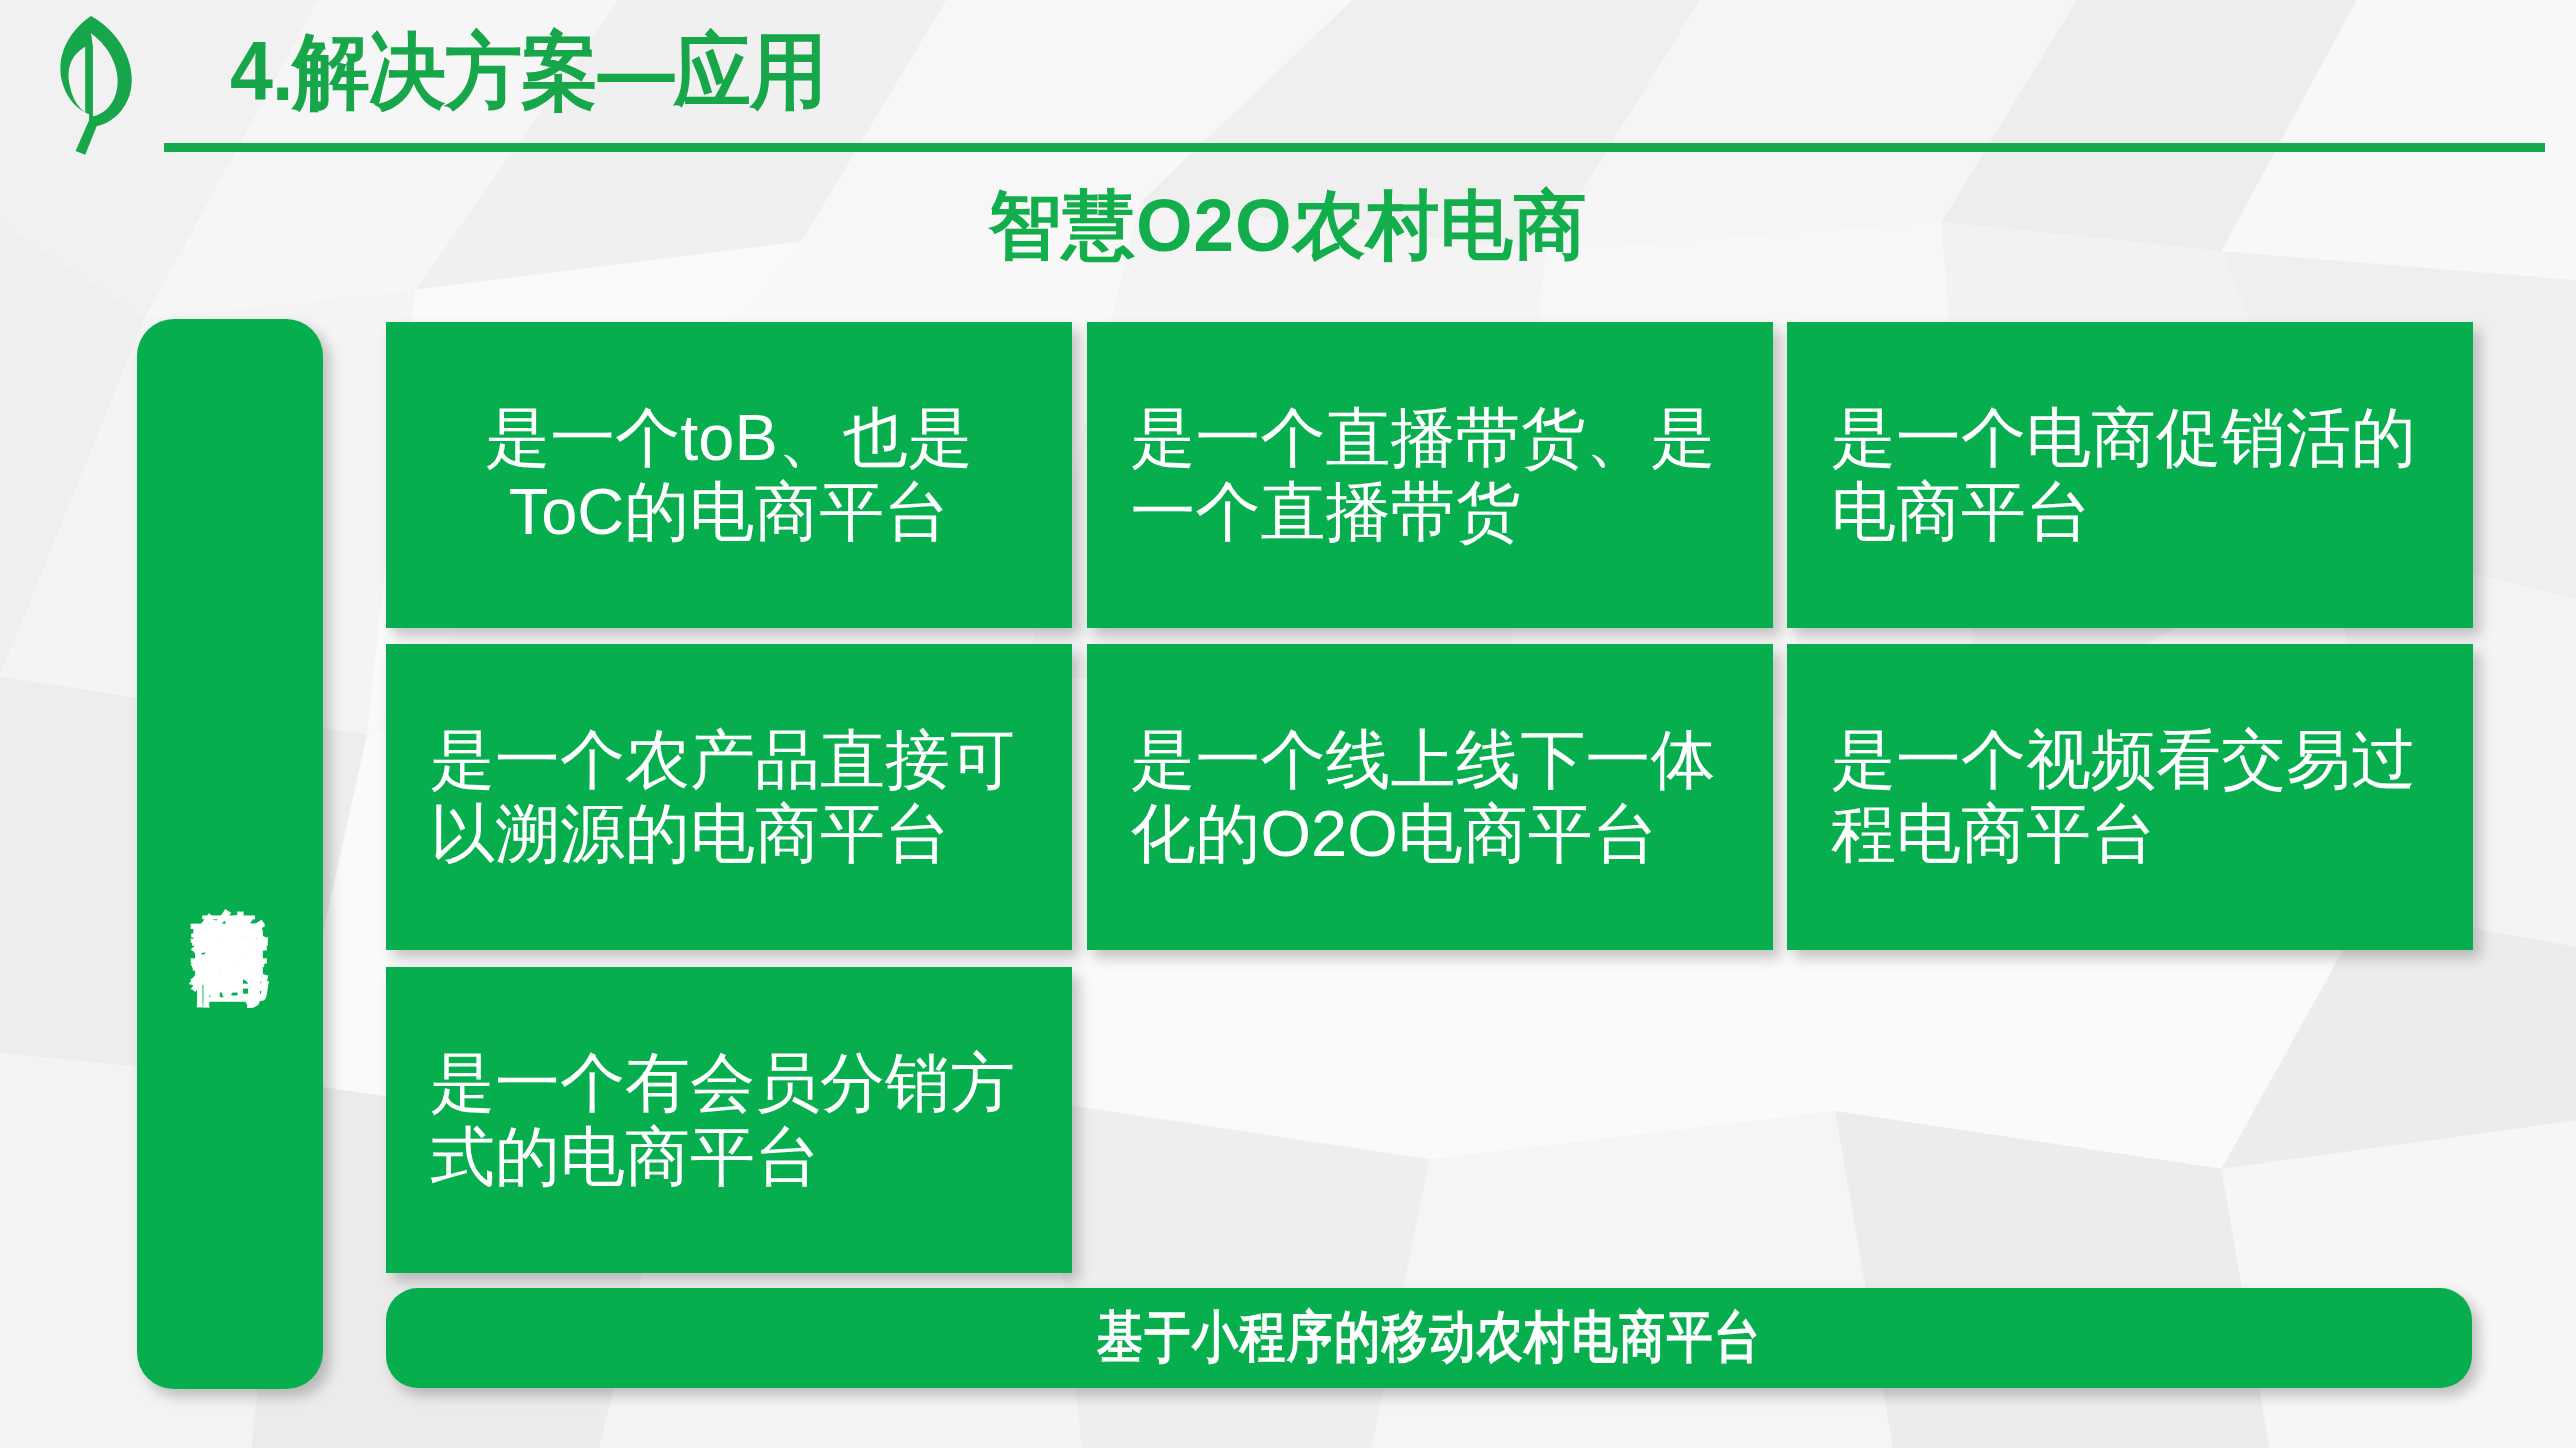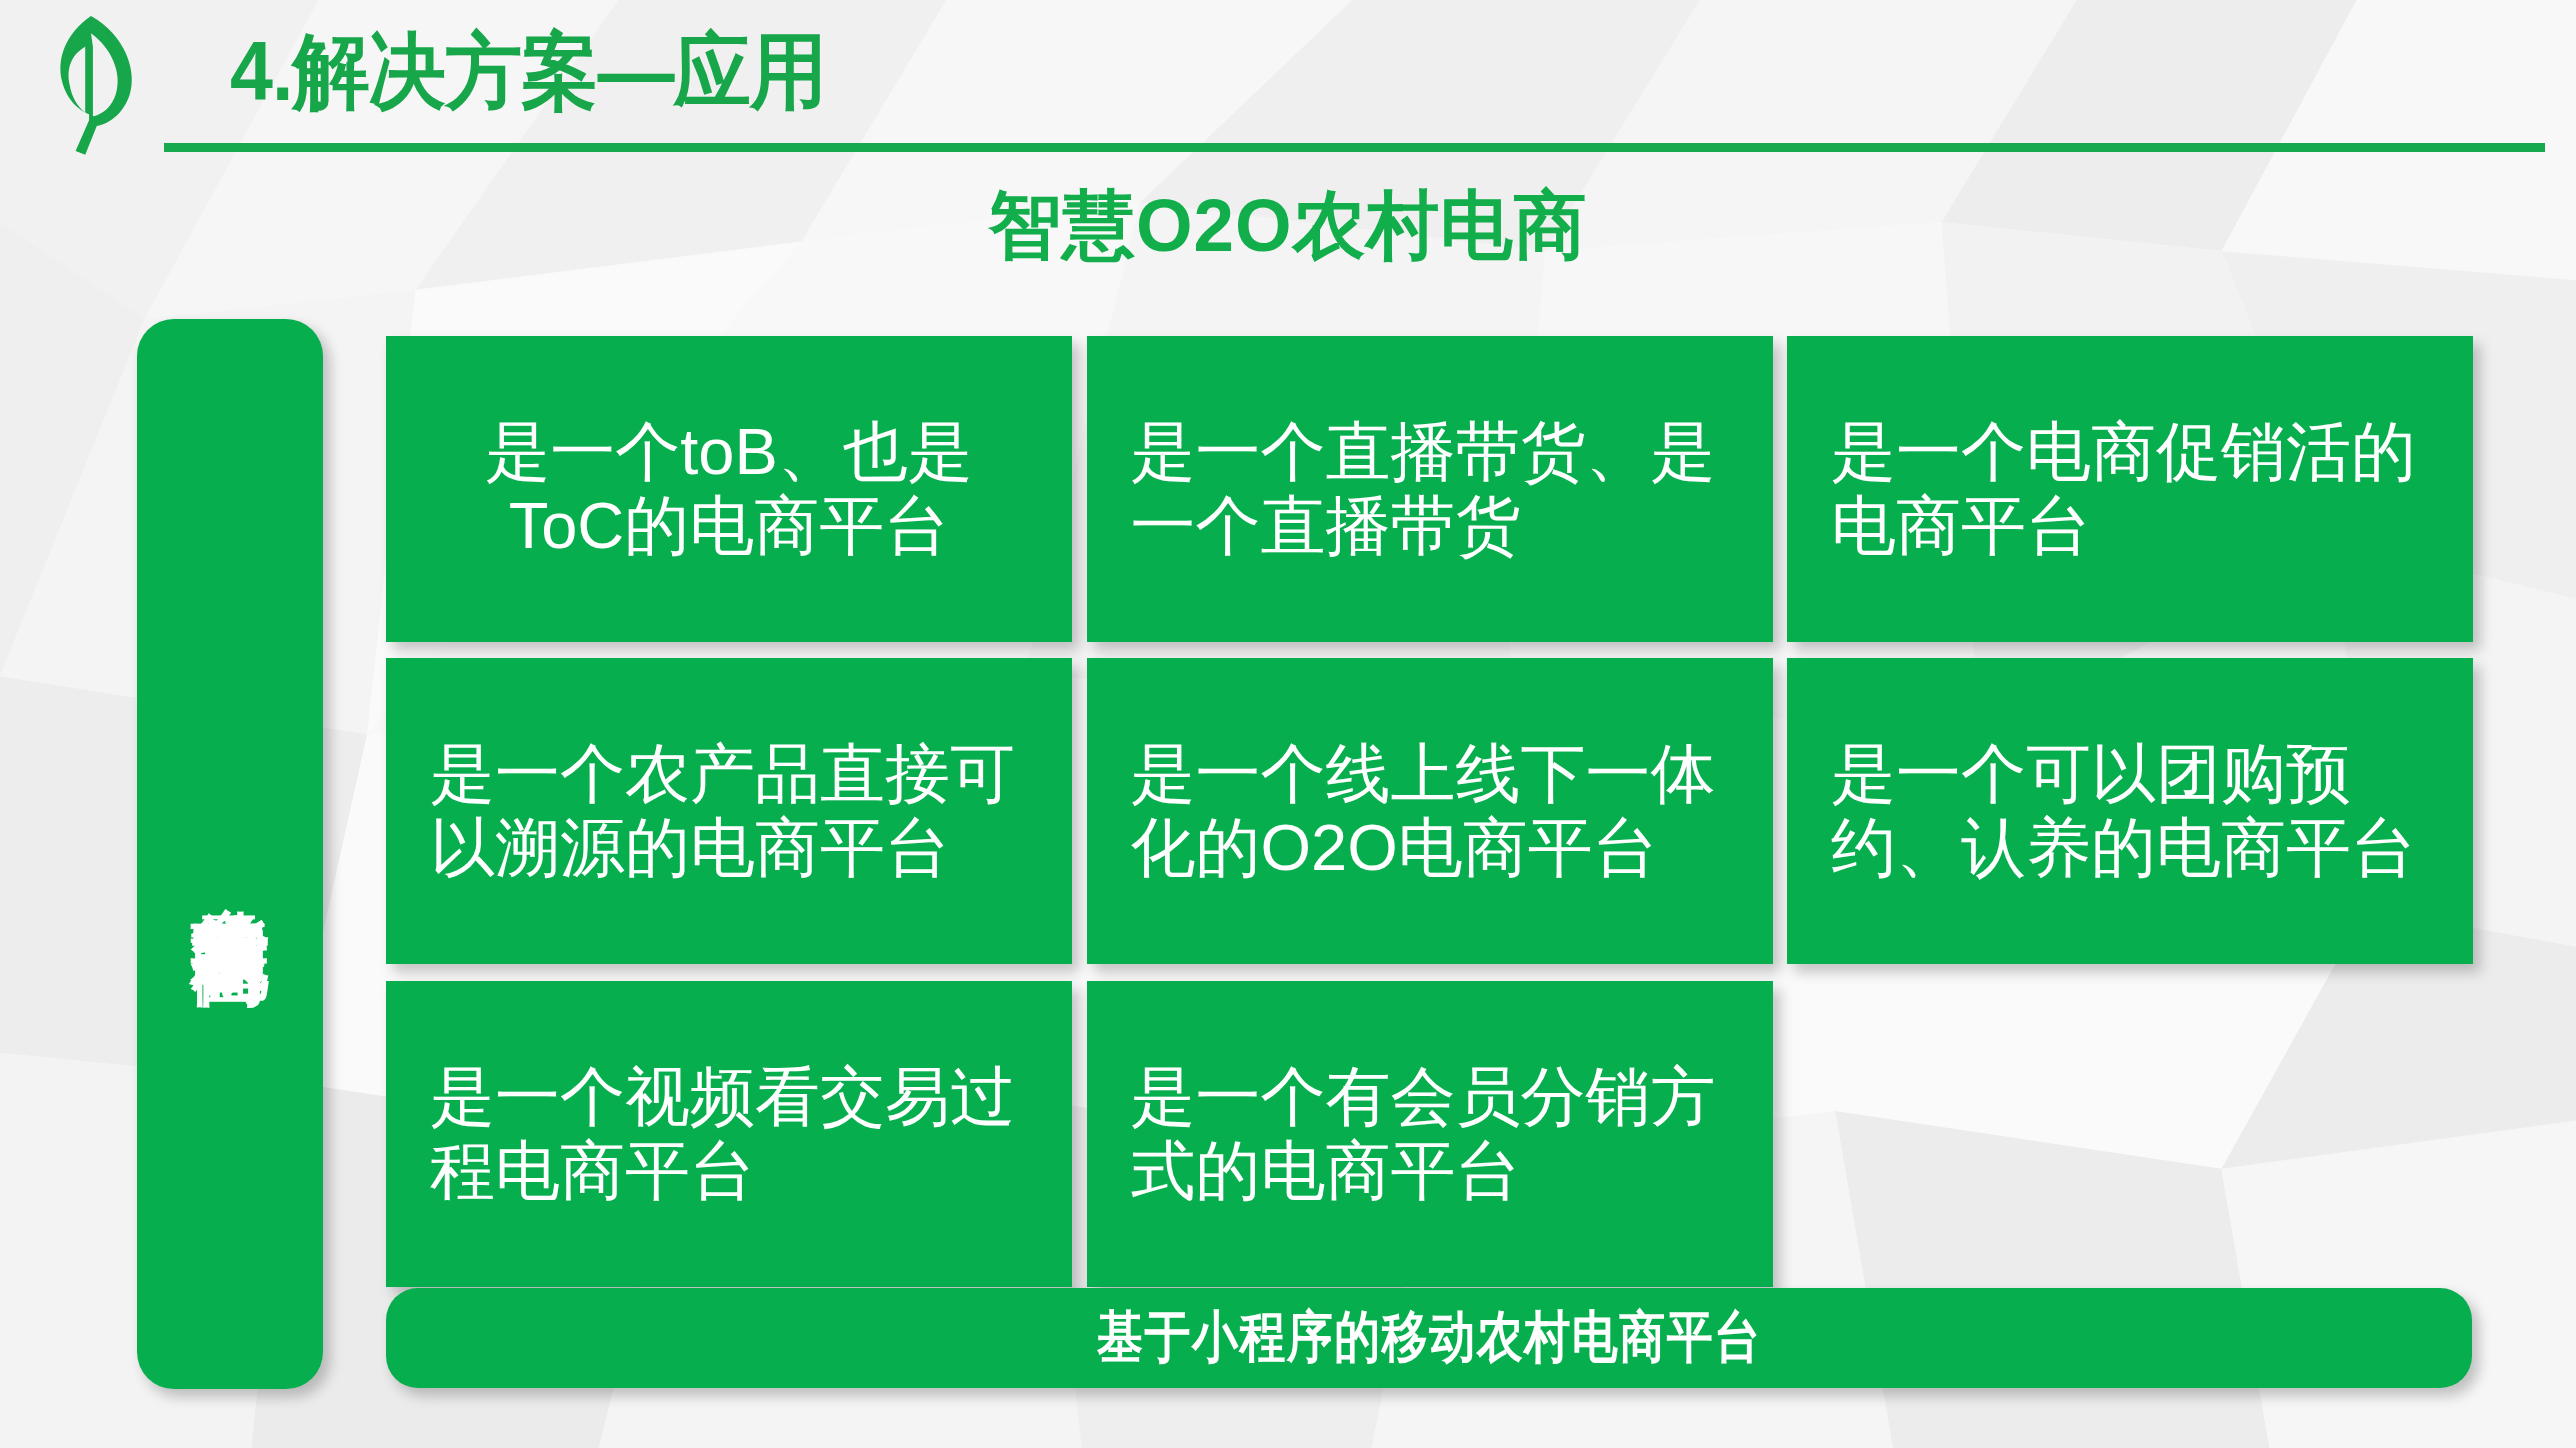--- a/index.html
+++ b/index.html
@@ -95,21 +95,21 @@
     font-size: 81px;
     line-height: 0.98;
     letter-spacing: 1.9px;
     white-space: nowrap;
   }
 
   
   #grid {
     position: absolute;
     left: 386px;
-    top: 336px;
+    top: 322px;
     width: 2086px;
     height: 951px;
     display: grid;
     grid-template-columns: 686px 686px 686px;
     grid-template-rows: 306px 306px 306px;
     column-gap: 14.5px;
     row-gap: 16.4px;
   }
   .card {
     background: #07AE4E;
@@ -217,23 +217,20 @@
     <div class="card align-left">
       <div class="card-text">是一个电商促销活的电商平台</div>
     </div>
     <div class="card align-left">
       <div class="card-text">是一个农产品直接可以溯源的电商平台</div>
     </div>
     <div class="card align-left">
       <div class="card-text">是一个线上线下一体化的O2O电商平台</div>
     </div>
     <div class="card align-left">
-      <div class="card-text">是一个可以团购预约、认养的电商平台</div>
-    </div>
-    <div class="card align-left">
       <div class="card-text">是一个视频看交易过程电商平台</div>
     </div>
     <div class="card align-left">
       <div class="card-text">是一个有会员分销方式的电商平台</div>
     </div>
   </div>
 
   <div id="bottom-bar">
     <div id="bottom-bar-text">基于小程序的移动农村电商平台</div>
   </div>

